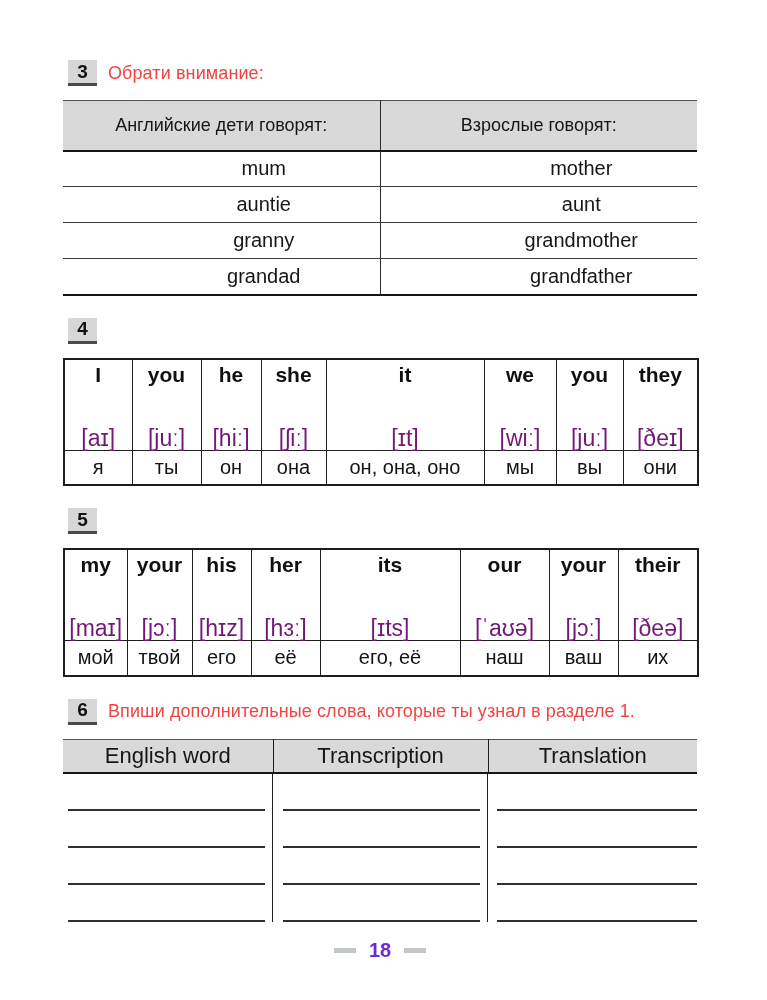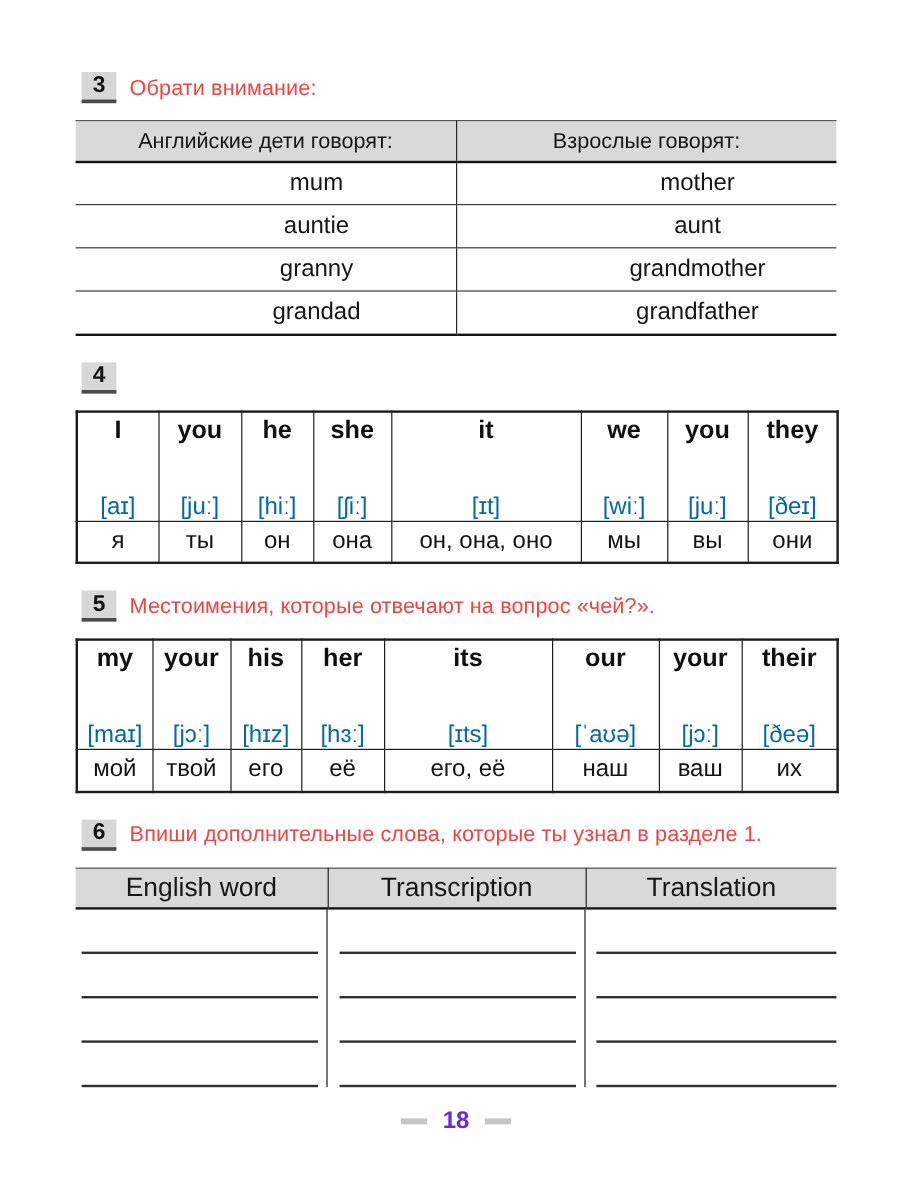--- a/index.html
+++ b/index.html
@@ -17,36 +17,36 @@
     display:inline-flex; align-items:center; justify-content:center;
     width:29px; height:26px; background:#d7d7d7; border-bottom:3px solid #4a4a4a;
     font-weight:bold; font-size:19px; color:#111;
   }
   .sec-title { font-size:18px; color:#ef4444; letter-spacing:0.1px; }
 
   
   table { border-collapse:collapse; }
   .vocab { width:100%; table-layout:fixed; }
   .vocab th {
-    background:#d9d9d9; height:34px; font-weight:normal; font-size:18px;
+    background:#d9d9d9; height:50px; font-weight:normal; font-size:18px;
     border-top:1px solid #555; border-bottom:2px solid #161616; text-align:center;
   }
   .vocab th:first-child, .vocab td:first-child { border-right:1.6px solid #2a2a2a; }
   .vocab td {
     height:36px; font-size:20px; text-align:center; padding-left:85px;
     border-bottom:1.4px solid #3c3c3c;
   }
   .vocab tr:last-child td { border-bottom:2px solid #161616; }
 
   
   .pron { width:100%; table-layout:fixed; border:2px solid #1d1d1d; }
   .pron td { border:1.6px solid #1d1d1d; text-align:center; vertical-align:middle; }
   .pron td.top { height:64px; padding-top:2px; }
   .pw { font-weight:bold; font-size:21px; line-height:26px; color:#101010; }
-  .pt { font-size:20px; line-height:24px; color:#0369a1;margin-top:38px; }
+  .pt { font-size:23px; line-height:24px; color:#701a75;margin-top:38px; }
   .pron td.ru { height:35px; font-size:20px; color:#141414; }
 
   
   .fill-head { width:100%; table-layout:fixed; }
   .fill-head th {
     background:#d9d9d9; height:34px; font-weight:normal; font-size:22px;
     border-top:1px solid #555; border-bottom:2px solid #161616; text-align:center;
   }
   .fill-head th.div { border-right:1.6px solid #1d1d1d; }
   .fill-body { display:flex; width:100%; }
@@ -159,21 +159,20 @@
         <td class="ru">он, она, оно</td>
         <td class="ru">мы</td>
         <td class="ru">вы</td>
         <td class="ru">они</td>
       </tr>
     </tbody>
       </table>
 
     <div class="sec-head">
       <span class="badge">5</span>
-      <span class="sec-title">Местоимения, которые отвечают на вопрос «чей?».</span>
     </div>
 
     <table class="pron">
       <colgroup>
         <col style="width:63px">
           <col style="width:65px">
           <col style="width:59px">
           <col style="width:69px">
         <col style="width:140px">
           <col style="width:89px">

